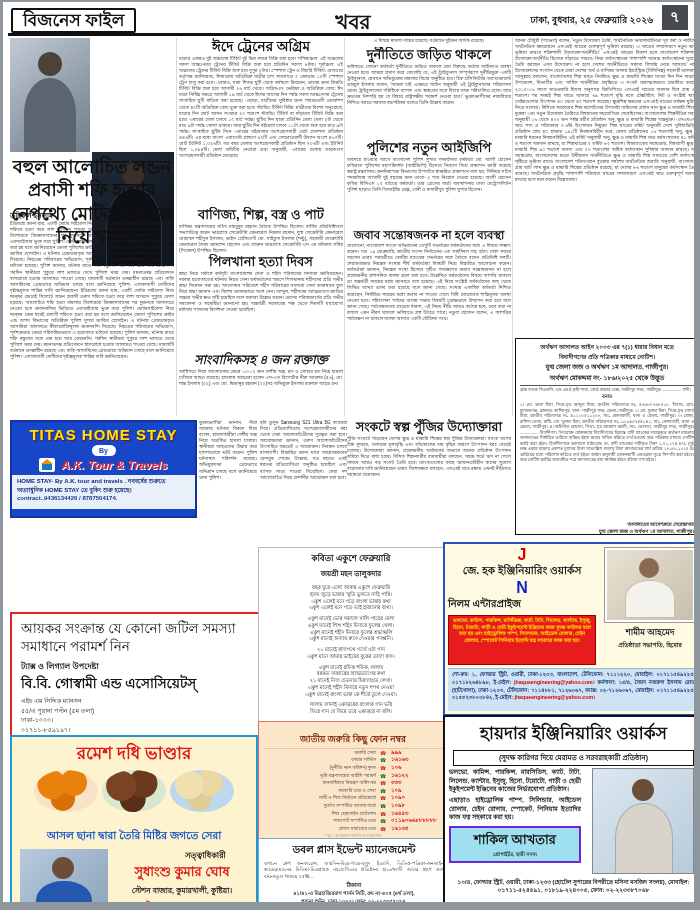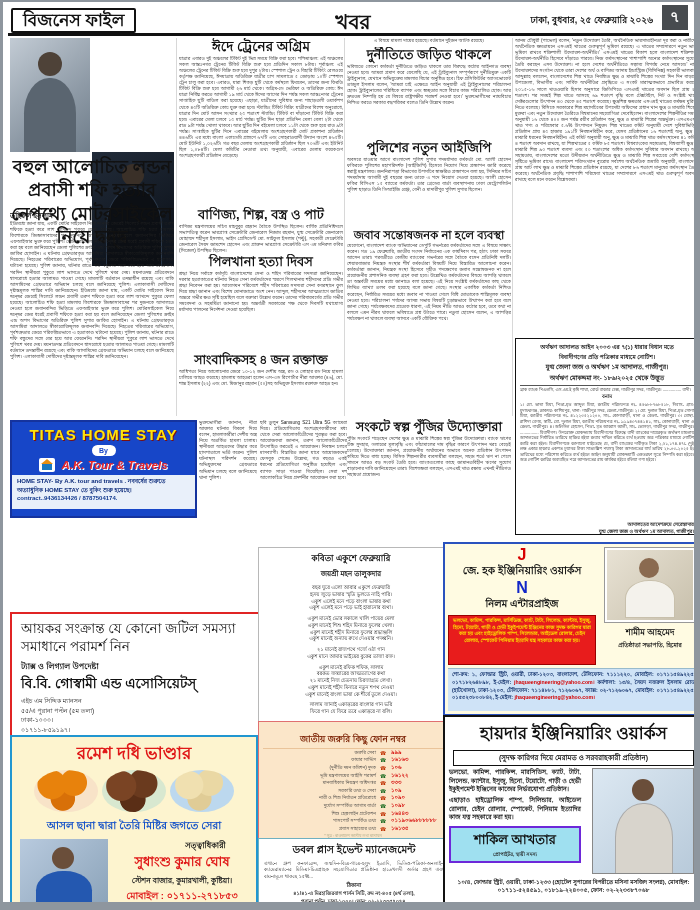--- a/index.html
+++ b/index.html
@@ -68,21 +68,21 @@
   .pfoot{font-size:3.8px;color:#997;text-align:center;}
   .dobol{border:1px solid #6fb0c0;background:#fff;text-align:center;padding:3px 5px;}
   .dobol-t{font-size:10.5px;font-weight:bold;color:#111;}
   .dobol-b{font-size:4.8px;line-height:1.35;color:#222;text-align:justify;margin-top:2px;}
   .dobol-al{font-size:5.5px;font-weight:bold;color:#111;margin-top:2px;}
   .dobol-a{font-size:5px;font-weight:bold;color:#222;line-height:1.45;}
   .jhaque{border:2px solid #2a52be;background:#fffbe2;padding:3px;}
   .jq-j{font-size:16px;font-weight:bold;color:#d80000;text-align:center;line-height:1;}
   .jq-n{font-size:16px;font-weight:bold;color:#1226c8;text-align:center;line-height:1;}
   .jq-t{font-size:10.5px;font-weight:bold;color:#111;text-align:center;}
-  .jq-s{font-size:10px;font-weight:bold;color:#111;text-align:center;}
+  .jq-s{font-size:10px;font-weight:bold;color:#111;}
   .jq-red{background:#e81c1c;color:#ffe800;font-size:4.8px;font-weight:bold;line-height:1.4;text-align:center;padding:2px 3px;border:1px solid #900;}
   .jq-photo-frame{background:#fff;border:1px solid #999;padding:2px;}
   .jq-person{font-size:8.5px;font-weight:bold;color:#111;text-align:center;}
   .jq-ptitle{font-size:6px;color:#111;text-align:center;font-weight:bold;}
   .jq-strip{background:#cfe3f7;border-top:1px solid #9bc;font-size:5.2px;font-weight:bold;color:#0a2a66;line-height:1.5;padding:2px 4px;text-align:justify;}
   .jq-strip .em{color:#d40000;}
   .haidar{border:2.5px solid #111;background:#fff;padding:3px 4px;}
   .hd-t{font-size:17px;font-weight:bold;color:#111;text-align:center;}
   .hd-s{border:1px solid #111;font-size:7px;font-weight:bold;color:#111;text-align:center;margin:2px 4px;padding:1px;}
   .hd-b{font-size:6.2px;font-weight:bold;color:#111;line-height:1.4;text-align:justify;}
@@ -119,21 +119,21 @@
   <div class="abs h-lg" style="left:7px;top:154px;width:164px;font-size:18px;">বহুল আলোচিত লন্ডন প্রবাসী শফি হত্যার নেপথ্যে মোটরসাইকেল নিয়ে দ্বন্দ্ব</div>
   <div class="abs byline" style="left:7px;top:208px;width:164px;">তহিরুল ইসলাম</div>
   <div class="abs fill" style="left:7px;top:219px;width:164px;height:196px;">ইতিমধ্যে জানা যায়, একটি মোটর সাইকেল নিয়ে দ্বন্দ্বের জেরেই সিলেটে লন্ডন প্রবাসী তরুণ শফিকে হত্যা করে লাশ আখন্দে পুকুরে ফেলা হয়েছে। আলোচিত শফি হত্যা মামলায় কিশোরকে জিজ্ঞাসাবাদের পর দুজনকে আদালতে নেওয়া হলে জবানবন্দির ভিত্তিতে এফআইআর ভুক্ত করে পুলিশ। মোটরসাইকেল নিয়ে দ্বন্দ্বের জের ধরেই প্রবাসী শফিকে হত্যা করা হয় বলে জানিয়েছেন জেলা পুলিশের ক্রাইম এন্ড অপস বিভাগের অতিরিক্ত পুলিশ সুপার জাকির হোসাইন। এ ঘটনায় গ্রেফতারকৃত আসামিরা আদালতে স্বীকারোক্তিমূলক জবানবন্দি দিয়েছে। নিহতের পরিবারের অভিযোগ, পূর্বশত্রুতার জেরে পরিকল্পিতভাবে এ হত্যাকাণ্ড ঘটানো হয়েছে। পুলিশ জানায়, ঘটনার রাতে শফি বন্ধুদের সঙ্গে বের হয়ে আর ফেরেননি। পরদিন স্থানীয়রা পুকুরে লাশ ভাসতে দেখে পুলিশে খবর দেয়। ময়নাতদন্ত প্রতিবেদনে শ্বাসরোধে হত্যার আলামত পাওয়া গেছে। মামলাটি বর্তমানে তদন্তাধীন রয়েছে এবং বাকি আসামিদের গ্রেফতারে অভিযান চলছে বলে জানিয়েছে পুলিশ। এলাকাবাসী দোষীদের দৃষ্টান্তমূলক শাস্তির দাবি জানিয়েছেন। ইতিমধ্যে জানা যায়, একটি মোটর সাইকেল নিয়ে দ্বন্দ্বের জেরেই সিলেটে লন্ডন প্রবাসী তরুণ শফিকে হত্যা করে লাশ আখন্দে পুকুরে ফেলা হয়েছে। আলোচিত শফি হত্যা মামলায় কিশোরকে জিজ্ঞাসাবাদের পর দুজনকে আদালতে নেওয়া হলে জবানবন্দির ভিত্তিতে এফআইআর ভুক্ত করে পুলিশ। মোটরসাইকেল নিয়ে দ্বন্দ্বের জের ধরেই প্রবাসী শফিকে হত্যা করা হয় বলে জানিয়েছেন জেলা পুলিশের ক্রাইম এন্ড অপস বিভাগের অতিরিক্ত পুলিশ সুপার জাকির হোসাইন। এ ঘটনায় গ্রেফতারকৃত আসামিরা আদালতে স্বীকারোক্তিমূলক জবানবন্দি দিয়েছে। নিহতের পরিবারের অভিযোগ, পূর্বশত্রুতার জেরে পরিকল্পিতভাবে এ হত্যাকাণ্ড ঘটানো হয়েছে। পুলিশ জানায়, ঘটনার রাতে শফি বন্ধুদের সঙ্গে বের হয়ে আর ফেরেননি। পরদিন স্থানীয়রা পুকুরে লাশ ভাসতে দেখে পুলিশে খবর দেয়। ময়নাতদন্ত প্রতিবেদনে শ্বাসরোধে হত্যার আলামত পাওয়া গেছে। মামলাটি বর্তমানে তদন্তাধীন রয়েছে এবং বাকি আসামিদের গ্রেফতারে অভিযান চলছে বলে জানিয়েছে পুলিশ। এলাকাবাসী দোষীদের দৃষ্টান্তমূলক শাস্তির দাবি জানিয়েছেন।</div>
 
   <div class="abs h-lg" style="left:176px;top:36px;width:164px;font-size:13.5px;">ঈদে ট্রেনের অগ্রিম</div>
   <div class="abs fill" style="left:176px;top:54px;width:164px;height:149px;">যাত্রার এবারও দুই অঞ্চলের টিকিট দুই ভিন্ন সময়ে বিক্রি করা হবে। পশ্চিমাঞ্চল: এই অঞ্চলের সকল আন্তঃনগর ট্রেনের টিকিট বিক্রি শুরু হবে প্রতিদিন সকাল ৮টায়। পূর্বাঞ্চল: এই অঞ্চলের ট্রেনের টিকিট বিক্রি শুরু হবে দুপুর ২টায়। স্পেশাল ট্রেন ও বিহারি টিকিট: রেলওয়ে কর্তৃপক্ষ জানিয়েছে, ঈদযাত্রায় অতিরিক্ত যাত্রীর চাপ সামলাতে ৫ জোড়ায় ১০টি স্পেশাল ট্রেন চালু করা হবে। এবারও, যারা শিকড় ছুটি থেকে কর্মস্থলে ফিরবেন, তাদের জন্য ফিরতি টিকিট বিক্রি শুরু হবে আগামী ২৬ মার্চ থেকে। অগ্রিম-ডে ভেরিফা ও অতিরিক্ত কোচ: ঈদ যাত্রা নির্বিঘ্ন করতে আগামী ১৯ মার্চ থেকে ঈদের আগের দিন পর্যন্ত সকল আন্তঃনগর ট্রেনের সাপ্তাহিক ছুটি বাতিল করা হয়েছে। এছাড়া, যাত্রীদের সুবিধার জন্য পাহাড়তলী ওয়ার্কশপ থেকে ৪৫টি অতিরিক্ত কোচ যুক্ত করা হবে। স্ট্যান্ডিং টিকিট বিক্রি: যাত্রীদের বিশেষ অনুরোধে, যাত্রার দিন মোট আসন সংখ্যার ২৫ শতাংশ স্ট্যান্ডিং টিকিট বা দাঁড়ানো টিকিট বিক্রি করা হবে। এবারের মেলা চলবে ১৫ মার্চ পর্যন্ত। ছুটির দিন ছাড়া প্রতিদিন মেলা বেলা ২টা থেকে রাত ৯টা পর্যন্ত খোলা থাকবে। আর ছুটির দিন বইমেলা চলবে ১১টা থেকে শুরু হয়ে রাত ৯টা পর্যন্ত। সাপ্তাহিক ছুটির দিনে এবারের বইমেলায় অংশগ্রহণকারী মোট প্রকাশনা প্রতিষ্ঠান ৪৪৬টি। এর মধ্যে বাংলা একাডেমি প্রাঙ্গণে ৬৭টি এবং সোহরাওয়ার্দী উদ্যান অংশে ৪৬৫টি। মোট ইউনিট ১,০২৬টি। গত বছর মেলায় অংশগ্রহণকারী প্রতিষ্ঠান ছিল ৭০৬টি এবং ইউনিট ছিল ১,০৮৪টি। মেলা কমিটির নেতারা তথ্য অনুযায়ী, এবারের মেলায় কয়েকগুণ অংশগ্রহণকারী প্রতিষ্ঠান বেড়েছে।</div>
   <div class="abs h-lg" style="left:176px;top:205px;width:164px;font-size:13px;">বাণিজ্য, শিল্প, বস্ত্র ও পাট</div>
   <div class="abs fill" style="left:176px;top:222px;width:164px;height:29px;">বাণিজ্য মন্ত্রণালয়ের সচিব মাহবুবুর রহমান বৈঠকে উপস্থিত ছিলেন। বার্ষিক প্রতিনিধিদলে সভাপতিত্ব করেন ভারপ্রাপ্ত সেক্রেটারি জেনারেল নিজাম রহমান, যুগ্ম সেক্রেটারি জেনারেল মোহাম্মদ শহীদুল ইসলাম, ভাইস প্রেসিডেন্ট মো. সাইফুল ইসলাম (পল্টু), সহকারী সেক্রেটারি জেনারেল সৈয়দ জামশেদ হোসেন এবং প্রাক্তন ভারপ্রাপ্ত সেক্রেটারি এস এম মনিরুল কবির (সিজেল) উপস্থিত ছিলেন।</div>
   <div class="abs h-lg" style="left:176px;top:252px;width:164px;font-size:13px;">পিলখানা হত্যা দিবস</div>
   <div class="abs fill" style="left:176px;top:269px;width:164px;height:79px;">শ্রদ্ধা নিয়ে সর্বাঙ্গে কর্মসূচি বাংলাদেশের সেনা ও শহিদ পরিবারের সদস্যরা জানিয়েছেন। দরবার হত্যাকাণ্ডের ঘটনায় নিহত সেনা কর্মকর্তাদের স্মরণে পিলখানায় শহীদদের প্রতি গভীর শ্রদ্ধা নিবেদন করা হয়। আবেগঘন পরিবেশে শহীদ পরিবারের সদস্যরা সেনা কবরস্থানে ফুল দিয়ে শ্রদ্ধা জানান এবং বিশেষ মোনাজাতে অংশ নেন। আব্দুল, শহীদদের আত্মত্যাগে জাতির অন্তরে গভীর ক্ষত সৃষ্টি হয়েছিল বলে বক্তারা উল্লেখ করেন। তাদের পরিবারবর্গের প্রতি গভীর সমবেদনা ও সহমর্মিতা জানানো হয়। অন্তর্বর্তী সরকারের পক্ষ থেকে দিবসটি যথাযোগ্য মর্যাদায় পালনের নির্দেশনা দেওয়া হয়েছিল।</div>
-  <div class="abs h-lg" style="left:176px;top:350px;width:164px;font-size:12.5px;">সাংবাদিকসহ ৪ জন রক্তাক্ত</div>
+  <div class="abs h-lg" style="left:176px;top:350px;width:164px;font-size:12.5px;font-style:italic;">সাংবাদিকসহ ৪ জন রক্তাক্ত</div>
   <div class="abs fill" style="left:176px;top:367px;width:164px;height:47px;">আধিপত্য নিয়ে আলোচনার জেরে ১০-১২ জন দেশীয় অস্ত্র, রড ও লোহার রড নিয়ে হামলা চালিয়ে আহত করেছে। হামলায় আহতরা হলেন এস-এড রিপোর্টার নীরা আক্তার (৪৬), মো. শান্ত ইসলাম (২২) এবং মো. মিজানুর রহমান (৫০)সহ অভিযুক্ত ইসলাম রক্তাক্ত আহত হন।</div>
 
   <div class="abs fill" style="left:344px;top:36px;width:164px;height:7px;text-align:center;">এ বিষয়ে মামলা দায়ের হয়েছে। বর্তমানে দুইজন আটক রয়েছে।</div>
   <div class="abs h-lg" style="left:344px;top:45px;width:164px;font-size:13px;">দুর্নীতিতে জড়িত থাকলে</div>
   <div class="abs fill" style="left:344px;top:62px;width:164px;height:74px;">ভবিষ্যতে কোনো কর্মকর্তা দুর্নীতিতে জড়িত থাকলে তার বিরুদ্ধে কঠোর আইনগত ব্যবস্থা নেওয়া হবে। আমরা প্রমাণ করে ফেলেছি যে, এই ট্রাইব্যুনাল সম্পূর্ণরূপে দুর্নীতিমুক্ত একটি ট্রাইব্যুনাল, যেখানে অভিযুক্তের মামলার বিচার অনুষ্ঠিত হবে। চিফ প্রসিকিউটর অ্যাডভোকেট তাজুল ইসলাম বলেন, 'আমরা চাই এক্ষেত্রে আইন অনুযায়ী এই ট্রাইব্যুনালের পরিচালনা হোক। ট্রাইব্যুনালের পরিধিকে ব্যাপক এবং স্বচ্ছতার সঙ্গে বিচার কাজ পরিচালিত হোক। আর দ্রুততম নিষ্পত্তি হয় যে বিষয়ে রাষ্ট্রপক্ষীয় পরামর্শ নেওয়া হবে।' ভুক্তভোগীদের ন্যায়বিচার নিশ্চিত করতে সরকার বদ্ধপরিকর বলেও তিনি উল্লেখ করেন।</div>
   <div class="abs h-lg" style="left:344px;top:138px;width:164px;font-size:13px;">পুলিশের নতুন আইজিপি</div>
   <div class="abs fill" style="left:344px;top:155px;width:164px;height:69px;">অবসরে যাওয়ার আগে বাংলাদেশ পুলিশ সুপার পদমর্যাদার কর্মকর্তা মো. আলী হোসেন ফকিরকে পুলিশের মহাপরিদর্শক (আইজিপি) হিসেবে নিয়োগ দিয়ে প্রজ্ঞাপন জারি করেছে স্বরাষ্ট্র মন্ত্রণালয়। জননিরাপত্তা বিভাগের উপসচিব স্বাক্ষরিত প্রজ্ঞাপনে বলা হয়, সিনিয়র সচিব পদমর্যাদায় আগামী দুই বছরের জন্য তাকে এ পদে নিয়োগ দেওয়া হয়েছে। আলী হোসেন ফকির বিসিএস ১৫ ব্যাচের কর্মকর্তা। তার গ্রেডের বার্তা ব্যবস্থাপনায় ঢাকা মেট্রোপলিটন পুলিশ ছাড়াও তিনি ডিআইজি রেঞ্জ, বেনী ও মাদারীপুর পুলিশ সুপার ছিলেন।</div>
   <div class="abs h-lg" style="left:344px;top:226px;width:164px;font-size:11.5px;">জবাব সন্তোষজনক না হলে ব্যবস্থা</div>
   <div class="abs fill" style="left:344px;top:241px;width:164px;height:172px;">যেকোনো, বাংলাদেশ ব্যাংক অভিযানের ডেপুটি গভর্নরের কর্মকর্তাদের সঙ্গে এ বিষয়ে সাক্ষাৎ করেন। গত ১৯ ফেব্রুয়ারি, জাতীয় সংসদ নির্বাচনের এক কার্যদিবস পর, হঠাৎ ঢাকা সফরে আসেন তারা। পরবর্তীতে কেন্দ্রীয় ব্যাংকের গভর্নরের সঙ্গে বৈঠকে বসেন প্রতিনিধি দলটি। শেয়ারবাজার নিয়ন্ত্রক সংস্থার শীর্ষ কর্মকর্তারা বিষয়টি নিয়ে বিস্তারিত আলোচনা করেন। কর্মকর্তারা জানান, নিয়ন্ত্রক সংস্থা হিসেবে গৃহীত পদক্ষেপের জবাব সন্তোষজনক না হলে প্রয়োজনীয় প্রশাসনিক ব্যবস্থা গ্রহণ করা হবে। উল্লেখিত কর্মকর্তাদের বিষয়ে আপত্তি থাকলে তা অন্তর্বর্তী সময়ের মধ্যে জানাতে বলা হয়েছে। এই নিয়ে সংশ্লিষ্ট কর্মকর্তাদের কাছ থেকে লিখিত ব্যাখ্যা তলব করা হয়েছে বলে জানা গেছে। সংস্থার একাধিক কর্মকর্তা নিশ্চিত করেছেন, নির্ধারিত সময়ের মধ্যে জবাব না পাওয়া গেলে বিধি মোতাবেক শাস্তিমূলক ব্যবস্থা নেওয়া হবে। পরিচালনা পর্ষদের আসন্ন সভায় বিষয়টি চূড়ান্তভাবে উত্থাপন করা হবে বলে জানা গেছে। পর্যবেক্ষকদের প্রত্যেক ধারণা, এই নিয়ম নীতি আরও কঠোর হবে, তবে কথা না বললে এমন নীরব থাকলে ভবিষ্যতে প্রশ্ন উঠতে পারে। নতুবা হোসেন বলেন, এ আপত্তির পর্যবেক্ষণ না থাকলে ব্যবস্থা আসবে একটি যৌক্তিক পথে।</div>
   <div class="abs h-lg" style="left:344px;top:417px;width:164px;font-size:12.5px;">সংকটে স্বল্প পুঁজির উদ্যোক্তারা</div>
@@ -185,21 +185,21 @@
     <div class="tax-a">০১৭১১-৮৫৯১৯৭।</div>
   </div>
 
   <div class="abs ramesh" style="left:7px;top:733px;width:244px;height:172px;">
     <div class="ramesh-t" style="margin-top:3px;">রমেশ দধি ভাণ্ডার</div>
     <div style="margin-top:2px;">
       <span class="sweet" style="width:64px;height:42px;background:radial-gradient(circle at 28% 35%,#e8820c 0 26%,transparent 28%),radial-gradient(circle at 62% 30%,#e8820c 0 26%,transparent 28%),radial-gradient(circle at 45% 68%,#d87008 0 26%,transparent 28%),#f8e3c8;"></span>
       <span class="sweet" style="width:64px;height:42px;background:radial-gradient(circle at 30% 38%,#7a4424 0 28%,transparent 30%),radial-gradient(circle at 64% 32%,#6a3a1e 0 28%,transparent 30%),radial-gradient(circle at 48% 70%,#5a2e16 0 28%,transparent 30%),#d8e8d0;"></span>
       <span class="sweet" style="width:64px;height:42px;background:radial-gradient(circle at 30% 36%,#f0e0b0 0 26%,transparent 28%),radial-gradient(circle at 62% 30%,#ead8a4 0 26%,transparent 28%),radial-gradient(circle at 46% 68%,#e0cc96 0 26%,transparent 28%),#bcd8ee;"></span>
     </div>
-    <div class="ramesh-tag" style="margin-top:2px;">আসল ছানা দ্বারা তৈরি মিষ্টির জগতে সেরা</div>
+    <div class="ramesh-tag" style="margin-top:12px;">আসল ছানা দ্বারা তৈরি মিষ্টির জগতে সেরা</div>
     <div style="display:flex;margin-top:4px;">
       <div class="photo" style="width:88px;height:72px;margin-left:8px;background:linear-gradient(135deg,#b8cade,#8aa2b8);position:relative;flex:none;">
         <div class="sil-head" style="left:32px;top:8px;width:22px;height:22px;background:#6a4e3a;"></div>
         <div class="sil-body" style="left:16px;top:32px;width:56px;height:40px;background:#2458b0;"></div>
       </div>
       <div style="flex:1;">
         <div class="ramesh-owner-label">সত্ত্বাধিকারী</div>
         <div class="ramesh-owner">সুধাংশু কুমার ঘোষ</div>
         <div class="ramesh-addr" style="margin-top:2px;">স্টেশন বাজার, কুমারখালী, কুষ্টিয়া।</div>
         <div class="ramesh-mob" style="margin-top:2px;">মোবাইল : ০১৭১১-২৭১৮৫৩</div>

